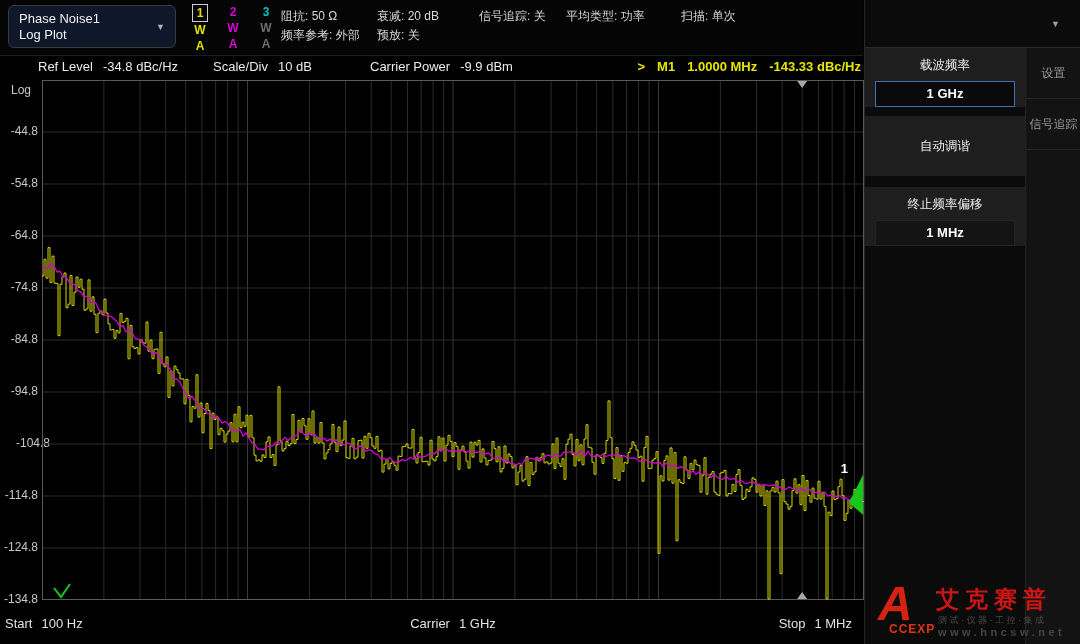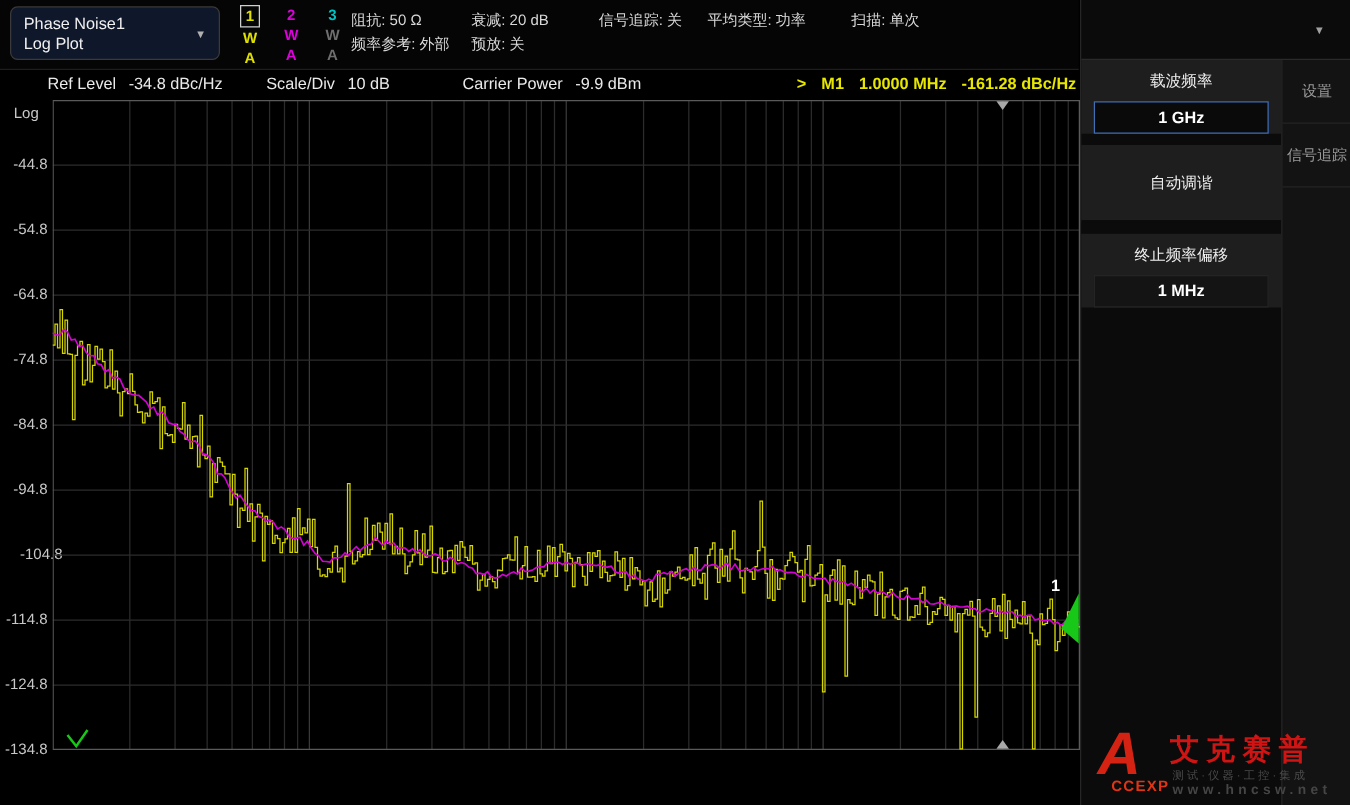--- a/index.html
+++ b/index.html
@@ -122,21 +122,21 @@
     <div class="hgroup hg1">
       <span>Ref Level</span><span class="val">-34.8 dBc/Hz</span>
     </div>
     <div class="hgroup hg2">
       <span>Scale/Div</span><span class="val">10 dB</span>
     </div>
     <div class="hgroup hg3">
       <span>Carrier Power</span><span class="val">-9.9 dBm</span>
     </div>
     <div class="hmarker">
-      <span class="pfx">&gt;</span><span>M1</span><span>1.0000 MHz</span><span>-161.28 dBc/Hz</span>
+      <span class="pfx">&gt;</span><span>M1</span><span>1.0000 MHz</span><span>-143.33 dBc/Hz</span>
     </div>
 
     <div class="log-label">Log</div>
     <div id="yticks">
         <div class="ylabel" style="top: 69px;">-44.8</div>
         <div class="ylabel" style="top: 121px;">-54.8</div>
         <div class="ylabel" style="top: 173px;">-64.8</div>
         <div class="ylabel" style="top: 225px;">-74.8</div>
         <div class="ylabel" style="top: 277px;">-84.8</div>
         <div class="ylabel" style="top: 329px;">-94.8</div>
@@ -196,20 +196,25 @@
           <path d="M0 196.0 H2 V191.2 H2 V179.2 H4 V198.2 H6 V167.6 H8 V202.6 H10 V176.1 H12 V203.1 H14 V203.4 H16 V255.7 H18 V204.3 H20 V196.7 H22 V193.0 H24 V227.8 H26 V224.1 H28 V195.6 H30 V225.5 H32 V212.2 H34 V197.0 H36 V207.3 H38 V199.2 H40 V209.3 H42 V230.3 H44 V228.9 H46 V199.9 H48 V231.2 H50 V216.8 H52 V234.3 H54 V252.7 H56 V233.3 H58 V231.0 H60 V234.8 H62 V219.1 H64 V233.1 H66 V243.8 H68 V249.9 H70 V249.5 H72 V258.3 H74 V250.5 H76 V252.9 H78 V233.4 H80 V242.6 H82 V241.3 H84 V238.3 H86 V278.8 H88 V245.4 H90 V266.8 H92 V268.4 H94 V267.6 H96 V273.9 H98 V259.5 H100 V262.7 H102 V263.2 H104 V242.0 H106 V271.3 H108 V260.0 H110 V278.7 H112 V269.3 H114 V268.9 H116 V293.4 H118 V252.3 H120 V283.9 H122 V286.8 H124 V276.9 H126 V317.4 H128 V290.9 H130 V305.9 H132 V286.1 H134 V289.6 H136 V293.0 H138 V299.0 H140 V299.0 H142 V323.8 H144 V299.4 H146 V315.3 H148 V341.8 H150 V326.5 H152 V328.3 H154 V294.7 H156 V337.1 H158 V323.0 H160 V352.8 H162 V333.4 H164 V323.5 H166 V330.5 H168 V368.6 H170 V333.1 H172 V339.5 H174 V336.6 H176 V354.7 H178 V348.3 H180 V350.8 H182 V362.1 H184 V354.1 H186 V351.1 H188 V342.6 H190 V361.9 H192 V334.2 H194 V361.8 H196 V326.8 H198 V347.7 H200 V342.2 H202 V346.3 H204 V335.2 H206 V357.2 H208 V335.4 H210 V357.8 H212 V375.2 H214 V380.9 H216 V379.9 H218 V381.3 H220 V374.9 H222 V377.6 H224 V361.8 H226 V356.9 H228 V377.5 H230 V374.5 H232 V385.4 H234 V364.8 H236 V306.8 H238 V361.1 H240 V371.0 H242 V368.6 H244 V361.3 H246 V365.5 H248 V363.7 H250 V334.5 H252 V363.6 H254 V359.5 H256 V340.3 H258 V352.0 H260 V338.5 H262 V345.7 H264 V359.3 H266 V338.7 H268 V354.5 H270 V331.0 H272 V363.0 H274 V357.1 H276 V363.1 H278 V342.5 H280 V363.0 H282 V378.9 H284 V372.9 H286 V369.5 H288 V363.9 H290 V344.4 H292 V362.2 H294 V371.6 H296 V347.0 H298 V365.7 H300 V360.1 H302 V340.9 H304 V377.8 H306 V378.3 H308 V366.0 H310 V358.4 H312 V378.8 H314 V377.2 H316 V360.6 H318 V360.3 H320 V378.1 H322 V356.2 H324 V368.3 H326 V353.3 H328 V357.7 H330 V365.9 H332 V368.3 H334 V356.4 H336 V371.3 H338 V370.2 H340 V392.1 H342 V384.1 H344 V379.5 H346 V388.8 H348 V383.5 H350 V381.3 H352 V385.3 H354 V390.2 H356 V376.1 H358 V376.4 H360 V366.8 H362 V366.4 H364 V363.9 H366 V367.9 H368 V368.1 H370 V349.4 H372 V377.7 H374 V383.0 H376 V372.5 H378 V357.2 H380 V381.7 H382 V381.6 H384 V381.2 H386 V385.1 H388 V360.2 H390 V379.1 H392 V380.9 H394 V376.6 H396 V356.8 H398 V370.8 H400 V358.1 H402 V381.0 H404 V365.2 H406 V355.4 H408 V361.4 H410 V376.6 H412 V362.6 H414 V366.6 H416 V389.3 H418 V369.9 H420 V366.1 H422 V371.7 H424 V381.1 H426 V388.1 H428 V362.1 H430 V377.1 H432 V362.2 H434 V365.1 H436 V360.4 H438 V382.0 H440 V368.9 H442 V377.9 H444 V384.9 H446 V380.4 H448 V380.0 H450 V361.4 H452 V368.6 H454 V381.9 H456 V366.7 H458 V392.0 H460 V388.4 H462 V366.0 H464 V383.0 H466 V374.0 H468 V376.6 H470 V387.9 H472 V384.8 H474 V404.7 H476 V392.0 H478 V385.4 H480 V401.1 H482 V399.3 H484 V376.7 H486 V405.5 H488 V382.4 H490 V394.5 H492 V391.9 H494 V377.4 H496 V380.8 H498 V377.7 H500 V373.7 H502 V382.8 H504 V381.9 H506 V384.0 H508 V383.1 H510 V363.9 H512 V388.4 H514 V358.1 H516 V383.2 H518 V386.4 H520 V378.7 H522 V399.3 H524 V364.2 H526 V359.2 H528 V354.2 H530 V374.4 H532 V385.9 H534 V359.4 H536 V380.8 H538 V364.8 H540 V384.8 H542 V359.0 H544 V344.7 H546 V367.2 H548 V367.9 H550 V382.3 H552 V394.2 H554 V374.7 H556 V376.1 H558 V377.4 H560 V383.4 H562 V373.3 H564 V360.5 H566 V320.9 H568 V357.7 H570 V378.7 H572 V398.5 H574 V367.6 H576 V400.3 H578 V375.5 H580 V391.4 H582 V382.6 H584 V383.2 H586 V372.5 H588 V368.3 H590 V361.9 H592 V365.3 H594 V370.0 H596 V377.6 H598 V376.2 H600 V401.2 H602 V367.5 H604 V356.4 H606 V388.6 H608 V388.3 H610 V380.1 H612 V378.5 H614 V371.7 H616 V473.4 H618 V395.8 H620 V401.0 H622 V380.3 H624 V375.9 H626 V400.1 H628 V367.9 H630 V403.2 H632 V372.6 H634 V460.8 H636 V399.7 H638 V402.5 H640 V403.6 H642 V376.8 H644 V390.0 H646 V398.4 H648 V383.6 H650 V389.9 H652 V380.1 H654 V384.7 H656 V385.5 H658 V412.2 H660 V395.3 H662 V377.7 H664 V414.2 H666 V397.4 H668 V394.1 H670 V391.5 H672 V412.1 H674 V414.3 H676 V415.4 H678 V393.0 H680 V392.3 H682 V390.4 H684 V416.0 H686 V413.5 H688 V413.8 H690 V404.5 H692 V411.5 H694 V394.6 H696 V389.6 H698 V405.3 H700 V419.5 H702 V417.8 H704 V409.2 H706 V411.5 H708 V406.8 H710 V397.9 H712 V399.4 H714 V412.2 H716 V404.5 H718 V416.0 H720 V405.1 H722 V425.5 H724 V410.8 H726 V519.0 H728 V410.9 H730 V407.4 H732 V412.0 H734 V401.1 H736 V412.8 H738 V493.7 H740 V399.6 H742 V421.7 H744 V424.1 H746 V429.2 H748 V426.3 H750 V410.6 H752 V398.8 H754 V413.1 H756 V404.7 H758 V424.7 H760 V395.5 H762 V430.6 H764 V400.6 H766 V415.5 H768 V422.1 H770 V408.1 H772 V418.2 H774 V419.1 H776 V401.3 H778 V419.1 H780 V412.7 H782 V426.4 H784 V519.0 H786 V432.1 H788 V435.6 H790 V411.0 H792 V419.6 H794 V418.7 H796 V406.7 H798 V399.2 H800 V415.7 H802 V440.4 H804 V433.3 H806 V420.0 H808 V428.3 H810 V419.6 H812 V409.4 H814 V411.9 H816 V422.7 H818 V416.1 H820 V421.5 H822" fill="none" stroke="#d6d600" stroke-width="1"></path>
           <polyline points="0,186.4 3,187.8 6,188.2 9,183.5 12,185.6 15,192.0 18,191.3 21,197.2 24,196.4 27,202.0 30,204.6 33,204.4 36,211.0 39,211.8 42,217.5 45,215.8 48,222.4 51,221.6 54,223.3 57,230.1 60,232.4 63,235.4 66,236.0 69,236.3 72,238.9 75,241.5 78,246.9 81,245.6 84,251.9 87,249.2 90,252.1 93,258.3 96,259.3 99,259.4 102,265.2 105,267.2 108,271.5 111,273.5 114,272.8 117,275.8 120,283.1 123,283.7 126,286.3 129,290.5 132,299.1 135,299.0 138,302.3 141,309.0 144,314.1 147,318.5 150,316.1 153,320.7 156,324.7 159,328.5 162,328.6 165,333.3 168,334.1 171,337.1 174,335.7 177,338.3 180,343.2 183,341.5 186,343.7 189,348.9 192,350.8 195,350.7 198,349.8 201,356.2 204,352.8 207,358.4 210,362.8 213,364.6 216,369.0 219,369.2 222,369.7 225,366.1 228,366.4 231,365.6 234,362.2 237,364.4 240,360.4 243,357.4 246,360.5 249,357.7 252,356.0 255,355.3 258,350.1 261,353.0 264,356.1 267,352.8 270,355.4 273,354.4 276,358.6 279,358.1 282,358.4 285,361.1 288,359.1 291,361.9 294,359.7 297,363.4 300,364.7 303,364.6 306,363.0 309,364.6 312,368.6 315,368.8 318,365.9 321,367.7 324,371.2 327,370.0 330,370.9 333,373.7 336,374.6 339,378.9 342,378.5 345,379.7 348,377.4 351,381.4 354,382.5 357,381.8 360,379.6 363,380.8 366,378.8 369,377.5 372,379.3 375,374.3 378,377.2 381,376.9 384,376.1 387,374.0 390,373.5 393,373.5 396,370.2 399,370.5 402,369.8 405,369.8 408,371.6 411,369.8 414,371.4 417,370.5 420,370.5 423,372.5 426,371.4 429,370.9 432,372.1 435,372.5 438,371.7 441,373.6 444,373.7 447,373.0 450,377.4 453,378.5 456,377.6 459,377.5 462,382.2 465,379.9 468,383.0 471,383.7 474,385.1 477,383.3 480,384.7 483,379.4 486,379.4 489,378.1 492,379.3 495,377.1 498,381.0 501,378.6 504,375.9 507,375.0 510,377.0 513,373.9 516,376.3 519,375.9 522,372.0 525,372.7 528,371.7 531,372.2 534,375.0 537,372.1 540,370.9 543,375.7 546,371.3 549,376.0 552,376.6 555,375.1 558,376.7 561,374.0 564,376.5 567,375.4 570,374.6 573,375.2 576,373.1 579,376.9 582,375.7 585,377.4 588,378.1 591,377.8 594,378.3 597,380.9 600,381.7 603,379.5 606,381.1 609,382.7 612,382.8 615,383.0 618,382.5 621,386.7 624,383.2 627,384.9 630,385.8 633,385.2 636,388.4 639,386.5 642,388.7 645,390.3 648,393.4 651,390.4 654,394.5 657,391.9 660,394.5 663,393.0 666,394.8 669,397.5 672,394.0 675,397.0 678,398.8 681,399.4 684,396.0 687,399.1 690,399.0 693,398.7 696,402.1 699,400.2 702,403.0 705,403.3 708,402.4 711,401.8 714,404.4 717,404.0 720,405.8 723,404.7 726,405.6 729,405.5 732,404.9 735,407.0 738,406.9 741,409.7 744,409.2 747,407.1 750,408.3 753,408.5 756,411.2 759,408.8 762,410.9 765,409.2 768,409.6 771,413.3 774,412.2 777,413.6 780,412.2 783,412.1 786,416.1 789,415.1 792,416.5 795,416.5 798,415.7 801,419.0 804,417.7 807,420.6 810,417.4 813,420.7 816,420.6 819,421.8 822,418.1" fill="none" stroke="#d400d4" stroke-width="1.3"></polyline>
           <polygon points="755.1383358910518,1 765.1383358910518,1 760.1383358910518,8" fill="#a8a8a8"></polygon>
           <polygon points="755.1383358910518,519 765.1383358910518,519 760.1383358910518,512" fill="#a8a8a8"></polygon>
           <polyline points="12,508 19,517 28,504" fill="none" stroke="#18c818" stroke-width="2"></polyline>
           <polygon points="821,394.784 821,434.784 807,422.784" fill="#18c818"></polygon>
           <text x="806" y="392.784" fill="#ffffff" font-size="13" font-weight="bold" text-anchor="end" font-family="&quot;Liberation Sans&quot;,sans-serif">1</text>
         </svg>
     </div>
 
+    <div class="xlabels">
+      <div class="xl-start"><span>Start</span><span class="v">100 Hz</span></div>
+      <div class="xl-carrier"><span>Carrier</span><span class="v">1 GHz</span></div>
+      <div class="xl-stop"><span>Stop</span><span class="v">1 MHz</span></div>
+    </div>
   </div>
 
   <div class="panel">
     <div class="panel-header">
       <span class="panel-caret">▼</span>
     </div>
 
     <div class="menu">
       <div class="menu-item">
         <div class="mlabel">载波频率</div>

